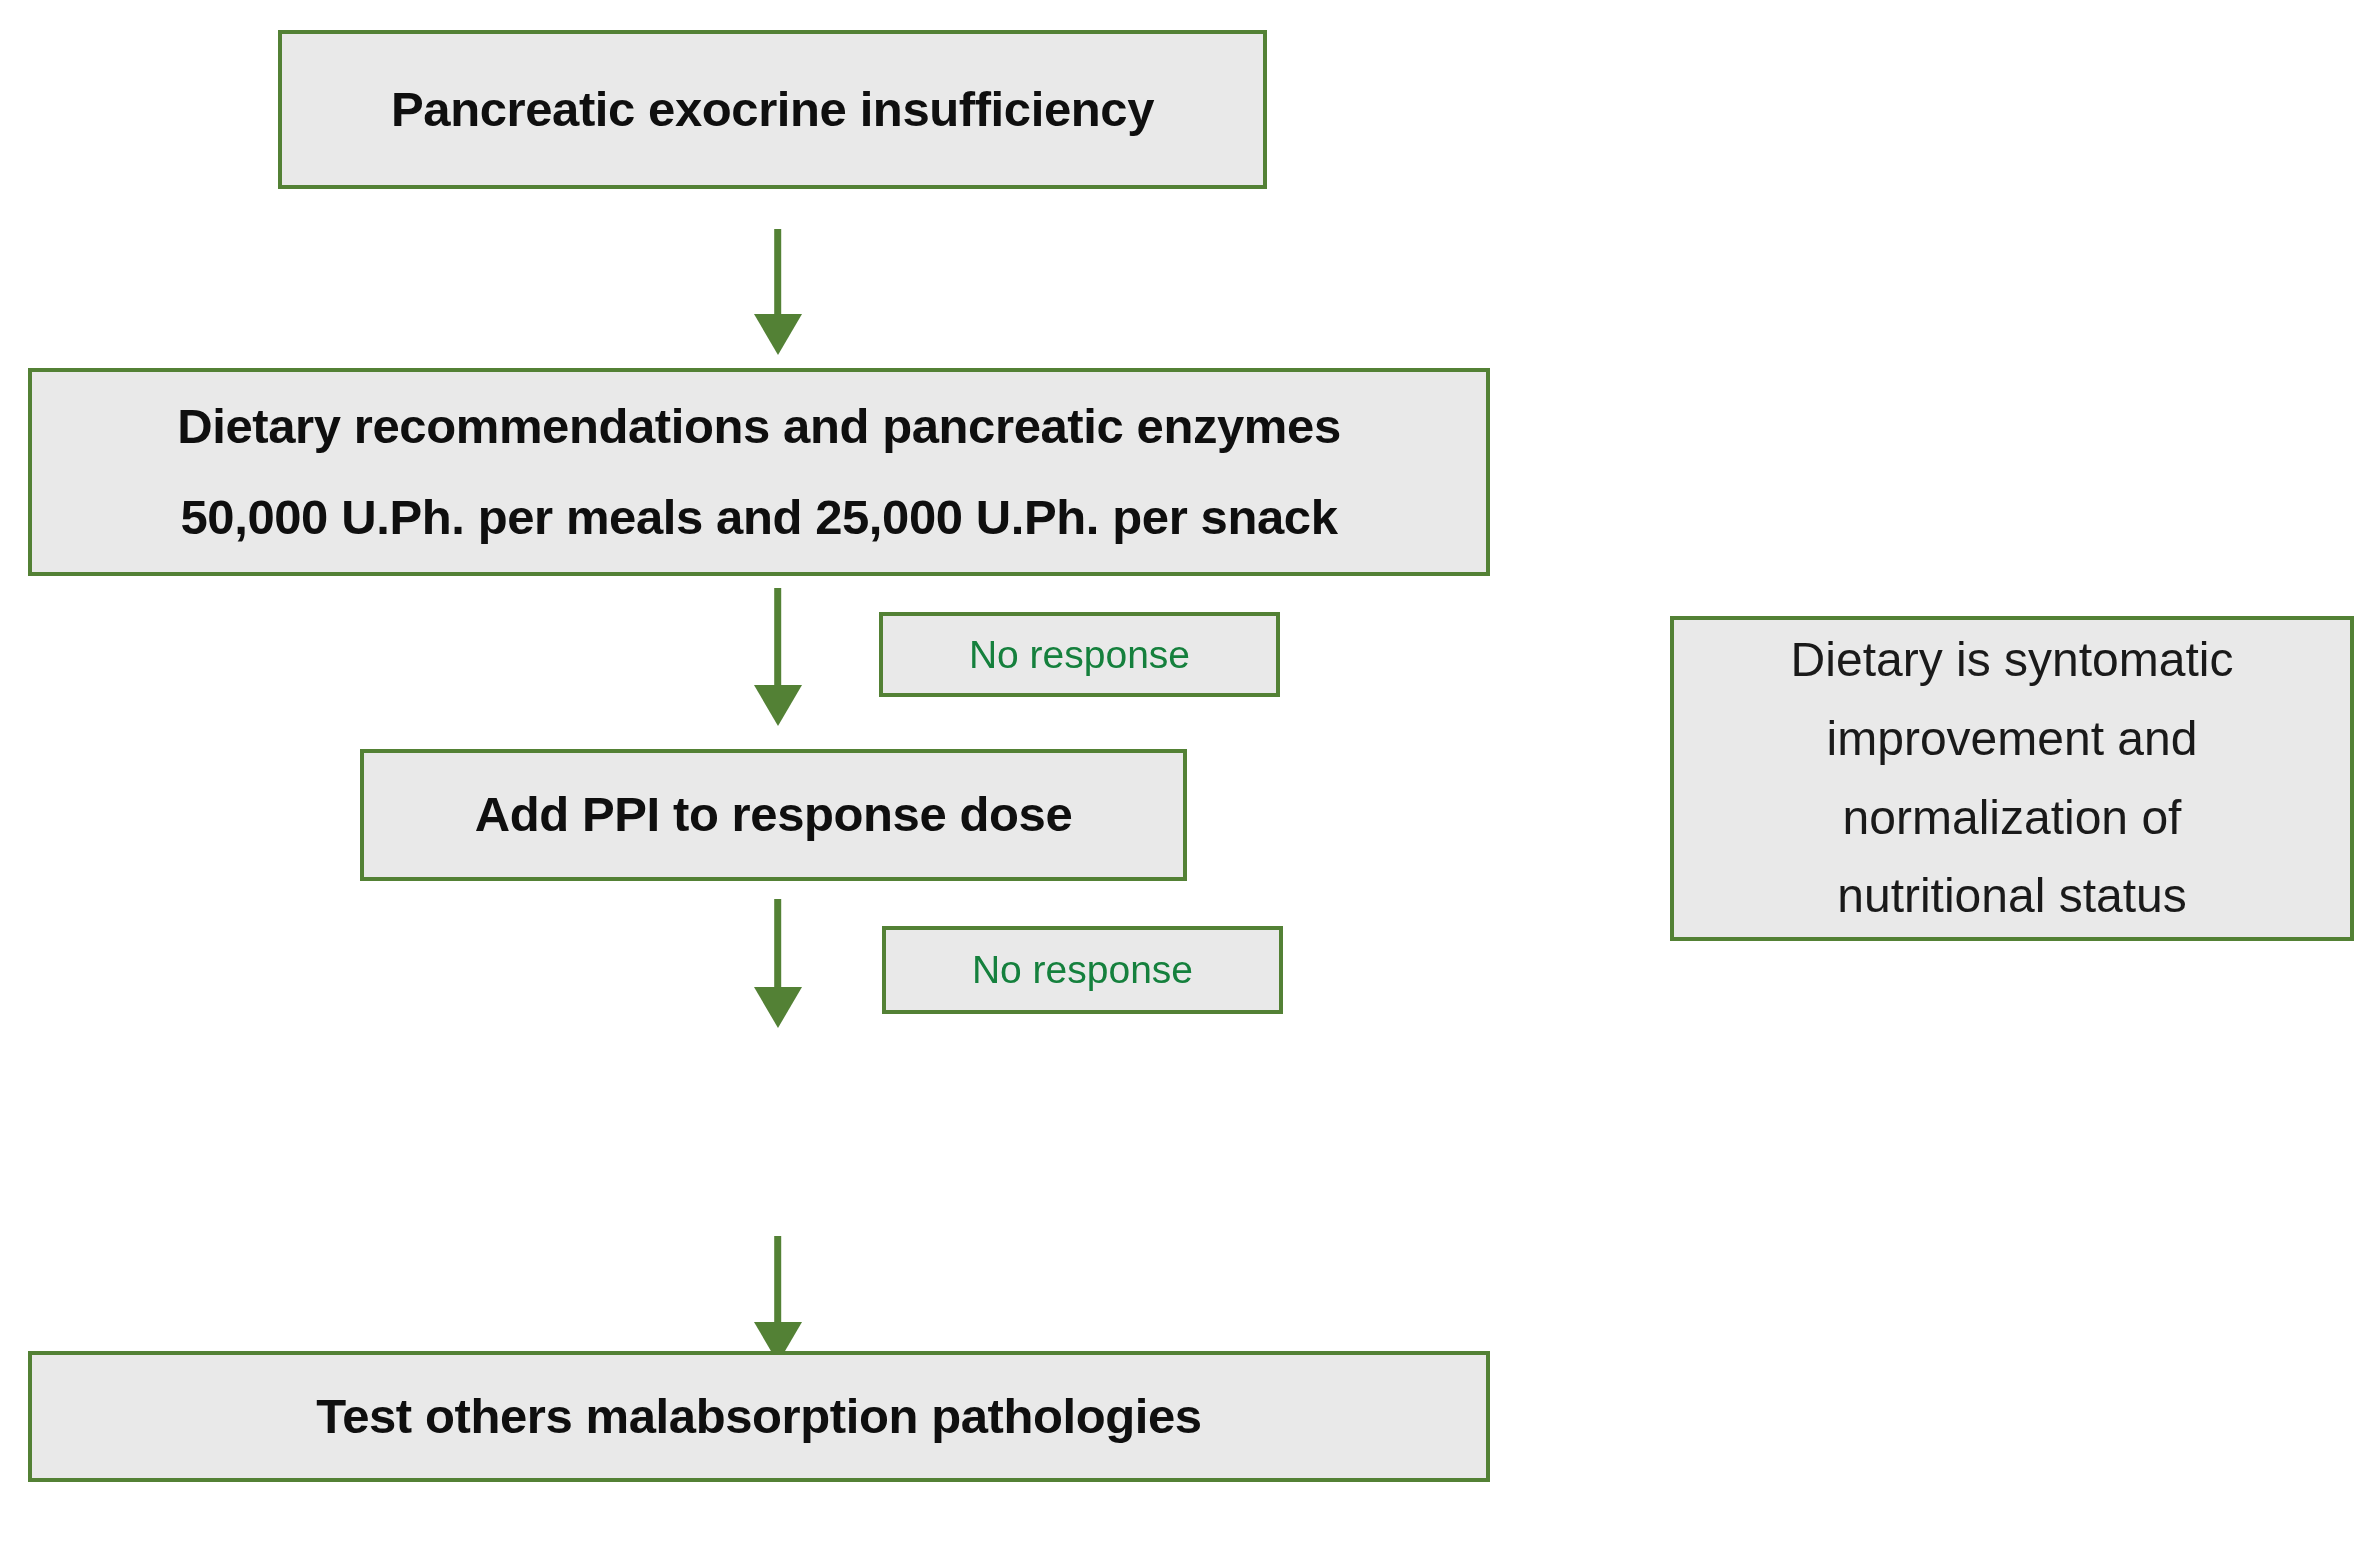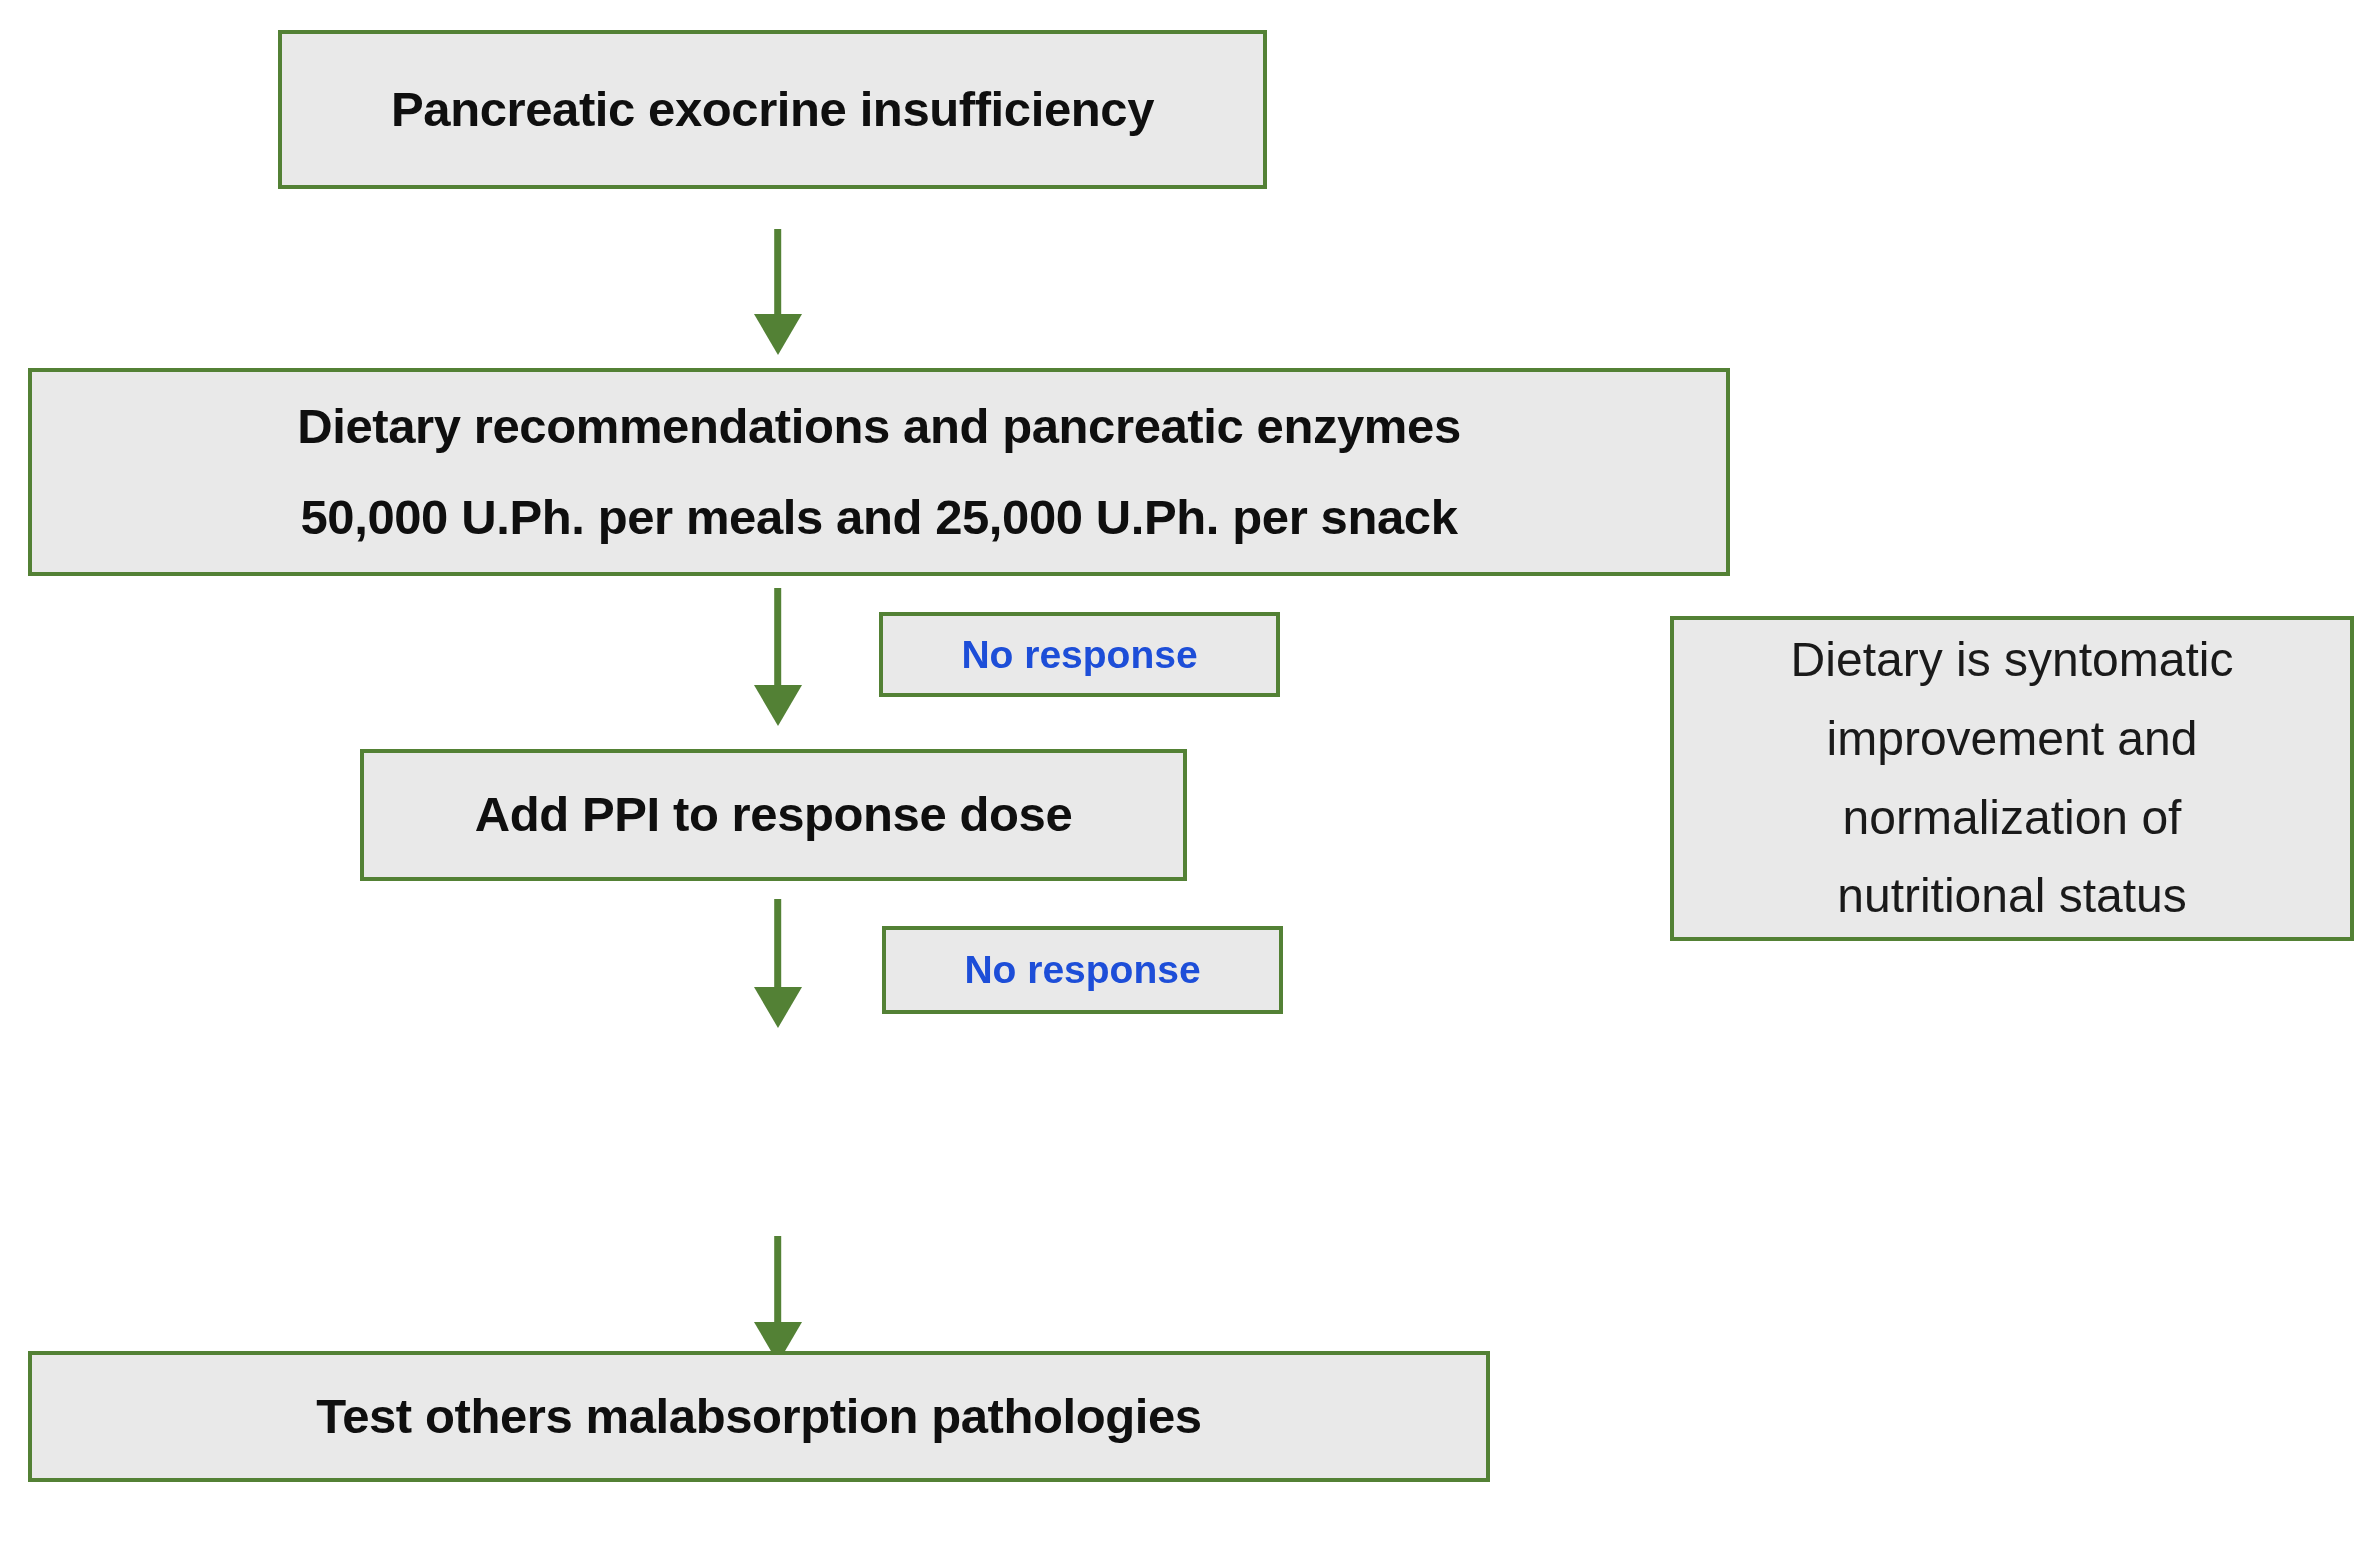--- a/index.html
+++ b/index.html
@@ -32,28 +32,28 @@
   .node .bold-label {
     font-weight: bold;
     font-size: 49px;
     letter-spacing: -0.4px;
     line-height: 1.25;
   }
   .node.two-line .bold-label {
     line-height: 1.85;
   }
   .node .regular-label {
-    font-weight: bold;
+    font-weight: normal;
     font-size: 39px;
-    color: #1d4ed8;
+    color: #15803d;
   }
 
   
   #box-pei        { left: 278px;  top: 30px;   width: 989px; height: 159px; }
-  #box-dietary    { left: 28px;   top: 368px;  width: 1702px; height: 208px; }
+  #box-dietary    { left: 28px;   top: 368px;  width: 1462px; height: 208px; }
   #box-noresp1    { left: 879px; top: 612px;  width: 401px;  height: 85px; }
   #box-ppi        { left: 360px;  top: 749px;  width: 827px;  height: 132px; }
   #box-noresp2    { left: 882px; top: 926px; width: 401px;  height: 88px; }
   #box-increase   { left: 28px;   top: 1085px; width: 1462px; height: 131px; }
   #box-test       { left: 28px;   top: 1351px; width: 1462px; height: 131px; }
 
   #box-sidenote {
     left: 1670px; top: 616px; width: 684px; height: 325px;
     font-size: 48px;
     line-height: 1.64;

